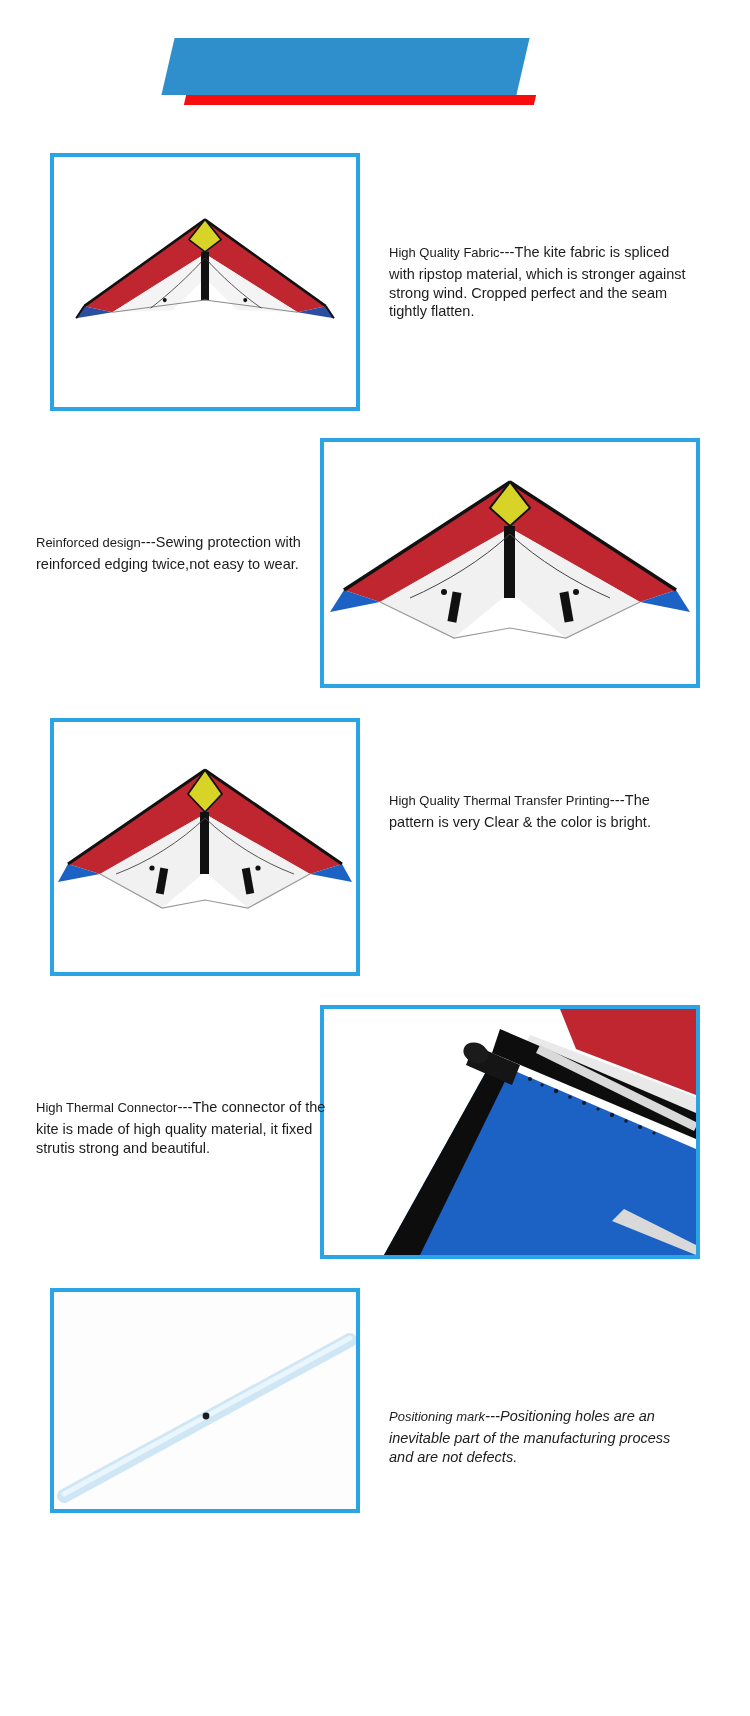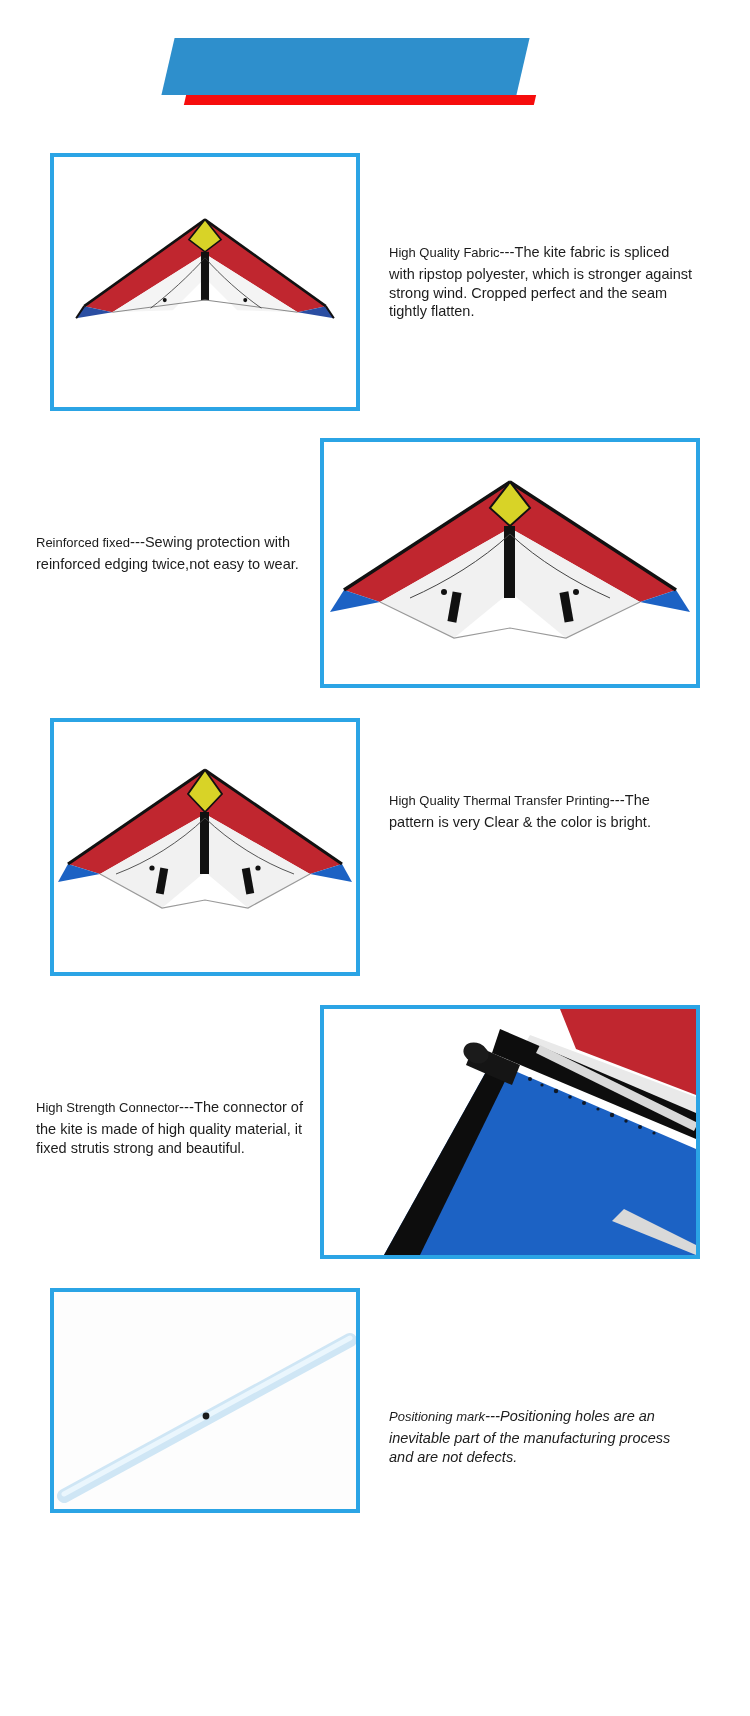--- a/index.html
+++ b/index.html
@@ -78,21 +78,21 @@
 
         <path d="M58 154 L150 142 L242 154" stroke="#8a8a8a" stroke-width="1" fill="none"></path>
 
         <path d="M150 100 C166 118 186 136 206 150" stroke="#333333" stroke-width="0.8" fill="none"></path>
         <path d="M150 100 C134 118 114 136 96 150" stroke="#333333" stroke-width="0.8" fill="none"></path>
         <circle cx="110" cy="142" r="2" fill="#111111"></circle>
         <circle cx="190" cy="142" r="2" fill="#111111"></circle>
       </svg>
     </div>
     <div class="textblock" style="left:389px; top:240px; width:310px;">
-      <span class="t-title">High Quality Fabric</span><span class="t-dash">---</span><span>The kite fabric is spliced with ripstop polyester, which is stronger against strong wind. Cropped perfect and the seam tightly flatten.</span>
+      <span class="t-title">High Quality Fabric</span><span class="t-dash">---</span><span>The kite fabric is spliced with ripstop material, which is stronger against strong wind. Cropped perfect and the seam tightly flatten.</span>
     </div>
   </div>
 
   <div class="section">
     <div class="frame" style="left:320px; top:438px; width:380px; height:250px;">
       <svg class="kite-svg" viewBox="0 0 372 242">
         <rect x="0" y="0" width="372" height="242" fill="#ffffff"></rect>
         <path d="M186 40 L20 148 L56 160 L186 86 Z" fill="#c0262f"></path>
         <path d="M20 148 L56 160 L6 170 Z" fill="#1c62c4"></path>
         <path d="M186 40 L352 148 L316 160 L186 86 Z" fill="#c0262f"></path>
@@ -106,21 +106,21 @@
         <rect x="180" y="84" width="11" height="72" fill="#111111"></rect>
         <rect x="126" y="150" width="9" height="30" fill="#111111" transform="rotate(10 130 165)"></rect>
         <rect x="238" y="150" width="9" height="30" fill="#111111" transform="rotate(-10 242 165)"></rect>
         <path d="M186 92 C214 118 250 140 286 156" stroke="#444444" stroke-width="1" fill="none"></path>
         <path d="M186 92 C158 118 122 140 86 156" stroke="#444444" stroke-width="1" fill="none"></path>
         <circle cx="120" cy="150" r="3" fill="#111111"></circle>
         <circle cx="252" cy="150" r="3" fill="#111111"></circle>
       </svg>
     </div>
     <div class="textblock" style="left:36px; top:530px; width:290px;">
-      <span class="t-title">Reinforced fixed</span><span class="t-dash">---</span><span>Sewing protection with reinforced edging twice,not easy to wear.</span>
+      <span class="t-title">Reinforced design</span><span class="t-dash">---</span><span>Sewing protection with reinforced edging twice,not easy to wear.</span>
     </div>
   </div>
 
   <div class="section">
     <div class="frame" style="left:50px; top:718px; width:310px; height:258px;">
       <svg class="kite-svg" viewBox="0 0 302 250">
         <rect x="0" y="0" width="302" height="250" fill="#ffffff"></rect>
         <path d="M151 48 L14 142 L46 152 L151 92 Z" fill="#c0262f"></path>
         <path d="M14 142 L46 152 L4 160 Z" fill="#1c62c4"></path>
         <path d="M151 48 L288 142 L256 152 L151 92 Z" fill="#c0262f"></path>
@@ -174,21 +174,21 @@
             <circle cx="274" cy="100" r="1.6"></circle>
           <circle cx="288" cy="106" r="2.2"></circle>
             <circle cx="302" cy="112" r="1.7"></circle>
           <circle cx="316" cy="118" r="2"></circle>
             <circle cx="330" cy="124" r="1.6"></circle>
         </g>
         <path d="M300 200 L372 236 L372 246 L288 212 Z" fill="#d9d9d9"></path>
       </svg>
     </div>
     <div class="textblock" style="left:36px; top:1095px; width:290px;">
-      <span class="t-title">High Strength Connector</span><span class="t-dash">---</span><span>The connector of the kite is made of high quality material,  it fixed strutis strong and beautiful.</span>
+      <span class="t-title">High Thermal Connector</span><span class="t-dash">---</span><span>The connector of the kite is made of high quality material,  it fixed strutis strong and beautiful.</span>
     </div>
   </div>
 
   <div class="section">
     <div class="frame" style="left:50px; top:1288px; width:310px; height:225px;">
       <svg class="kite-svg" viewBox="0 0 302 217">
         <rect x="0" y="0" width="302" height="217" fill="#fdfdfd"></rect>
         <path d="M296 48 L10 204" stroke="#cfe6f5" stroke-width="14" stroke-linecap="round" fill="none"></path>
         <path d="M296 46 L10 202" stroke="#eaf6fd" stroke-width="5" stroke-linecap="round" fill="none"></path>
         <circle cx="152" cy="124" r="3.4" fill="#1b1b1b"></circle>

